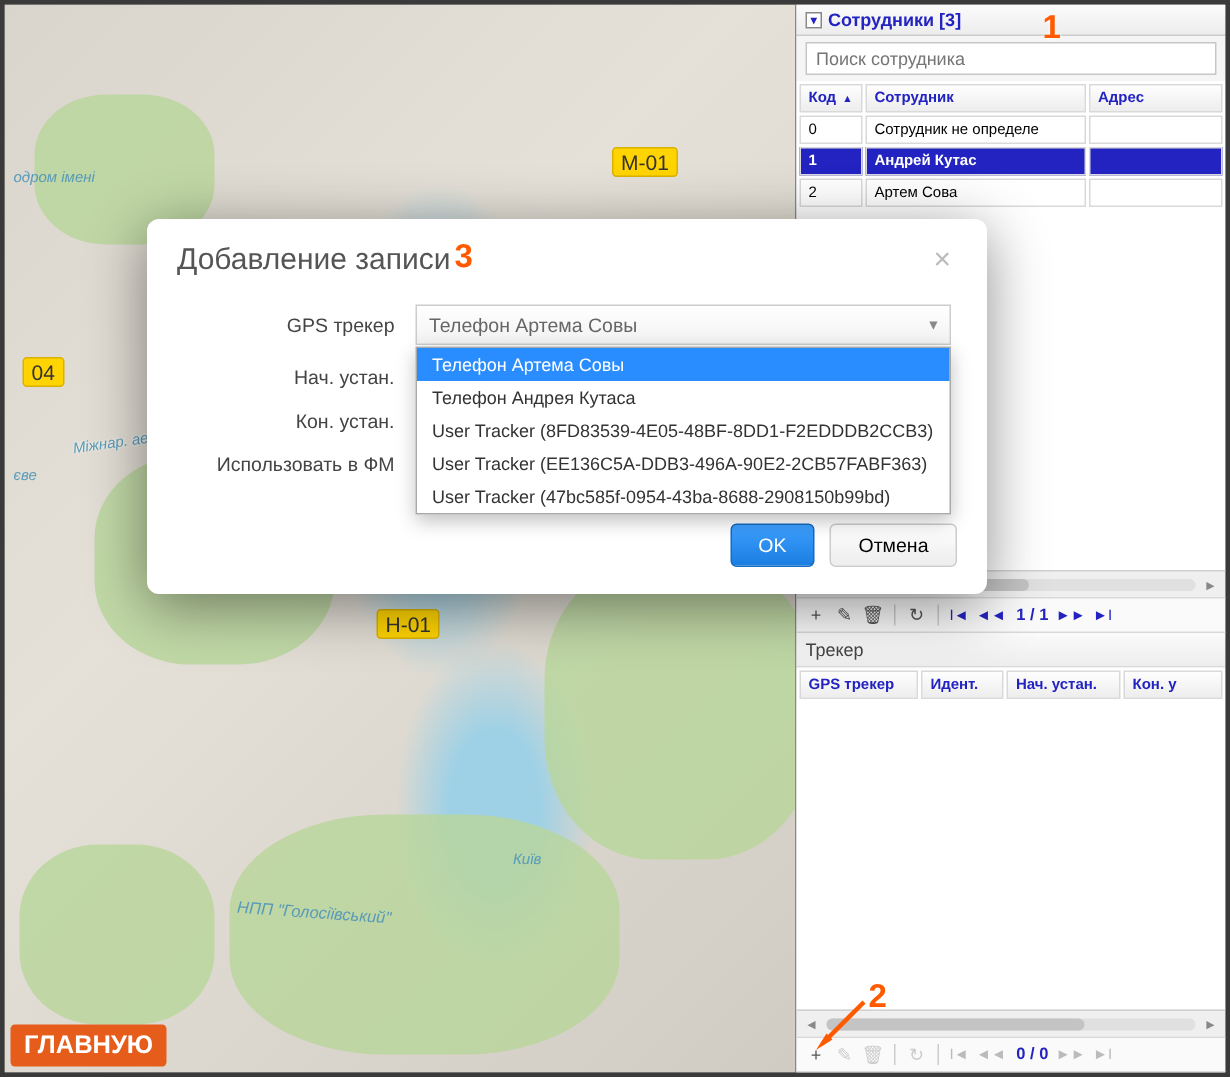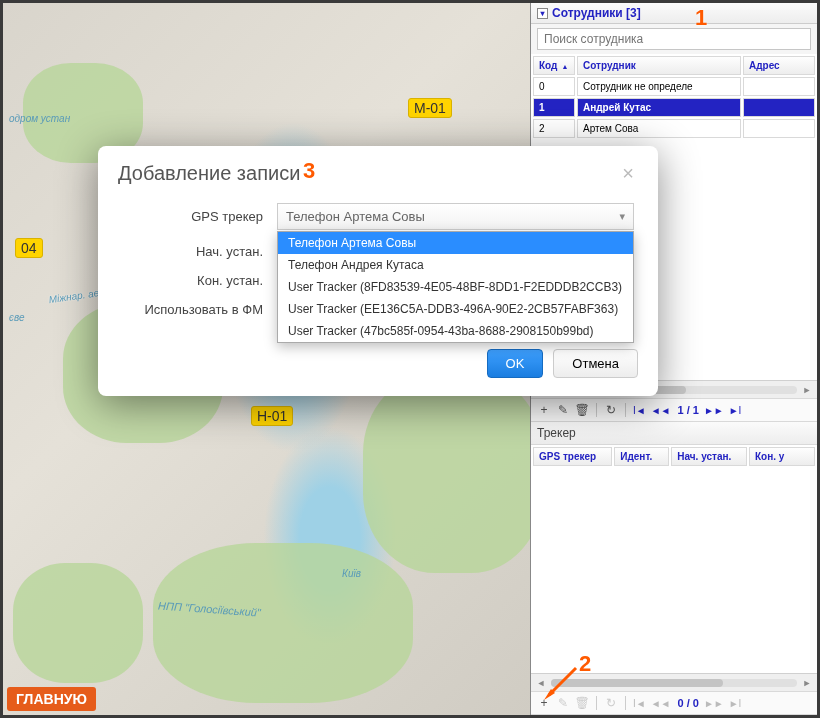--- a/index.html
+++ b/index.html
@@ -48,21 +48,21 @@
   .map-text { position: absolute; font-style: italic; color: #5a9bb8; font-size: 11px; }
   .mt1 { left: 45px; top: 280px; transform: rotate(-8deg); line-height: 1.1; text-shadow: 0 0 2px #fff; font-size:10px;}
   .mt2 { left: 155px; top: 600px; transform: rotate(4deg);}
   .mt3 { left: 339px; top: 565px; font-size:10px;}
   .home-btn {
     position: absolute;
     left: 4px;
     bottom: 4px;
     background: #e65c1a;
     color: #fff;
-    font-size: 14px;
+    font-size: 17px;
     padding: 4px 9px;
     border-radius: 3px;
     font-weight: bold;
   }
   
   .side-panel {
     flex: 1;
     display: flex;
     flex-direction: column;
     background: #f0f0f0;
@@ -270,42 +270,42 @@
         <div class="grn g5"></div>
     </div>
     <div class="road-label rl1">М-01</div>
     <div class="road-label rl2">04</div>
     <div class="road-label rl3">Н-01</div>
     <div class="map-text mt1">Міжнар.
 аеропорт
 імені
 Сікорсько</div>
     <div class="map-text" style="left:6px; top:110px; font-size:10px;">одром
-устан</div>
+імені</div>
     <div class="map-text" style="left:6px; top:309px; font-size:10px;">єве</div>
     <div class="map-text mt2">НПП "Голосіївський"</div>
     <div class="map-text mt3">Київ</div>
     <div class="home-btn">ГЛАВНУЮ</div>
   </div>
 
   <div class="side-panel">
     <div class="side-top">
       <div class="panel-header">
         <span class="collapse-toggle">▾</span>
         <span>Сотрудники [3]</span>
       </div>
       <div class="search-row">
         <input class="search-input" placeholder="Поиск сотрудника" style="">
       </div>
       <table class="grid">
         <thead>
           <tr>
             <th style="width:42px;" class="sort-ind">Код</th>
             <th>Сотрудник</th>
-            <th style="width:72px;">Адрес</th>
+            <th style="width:89px;">Адрес</th>
           </tr>
         </thead>
         <tbody>
           <tr>
             <td>0</td>
             <td>Сотрудник не определе</td>
             <td></td>
           </tr>
           <tr class="selected">
             <td>1</td>

